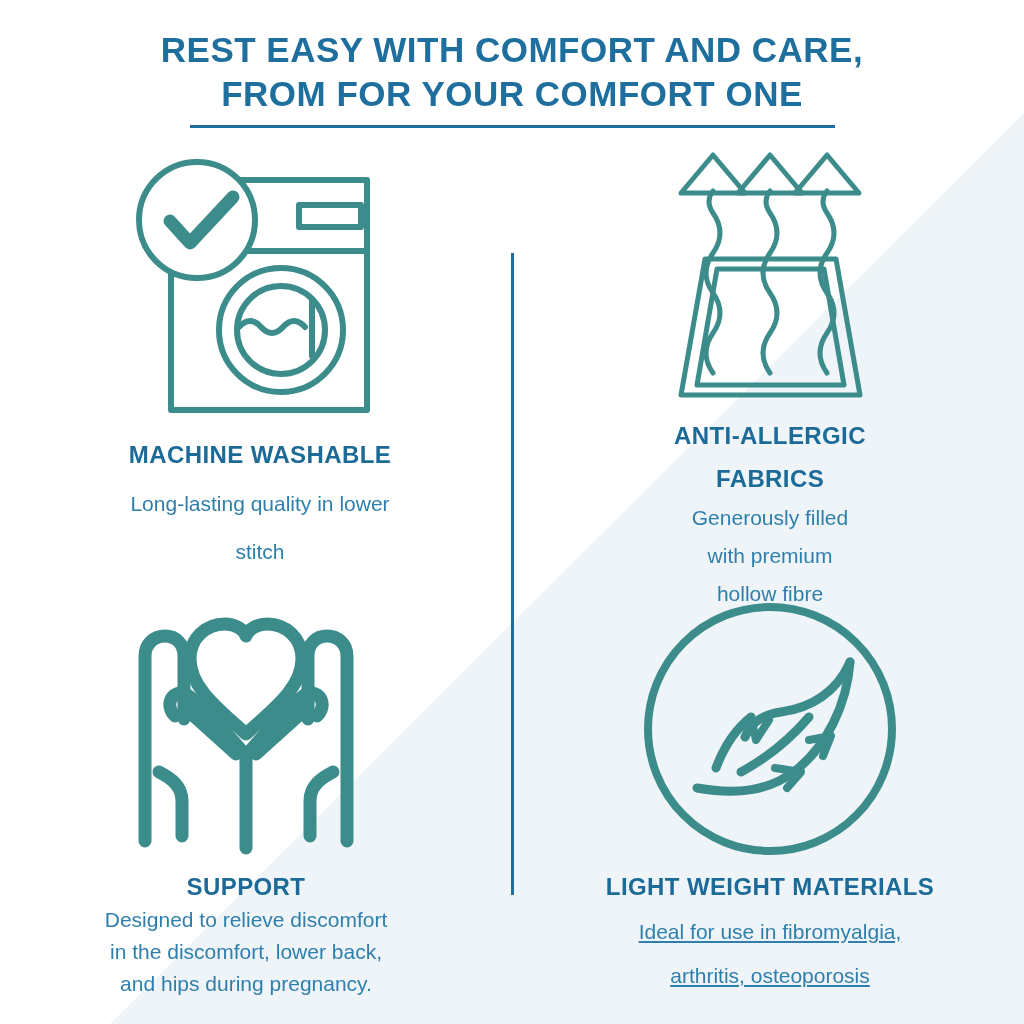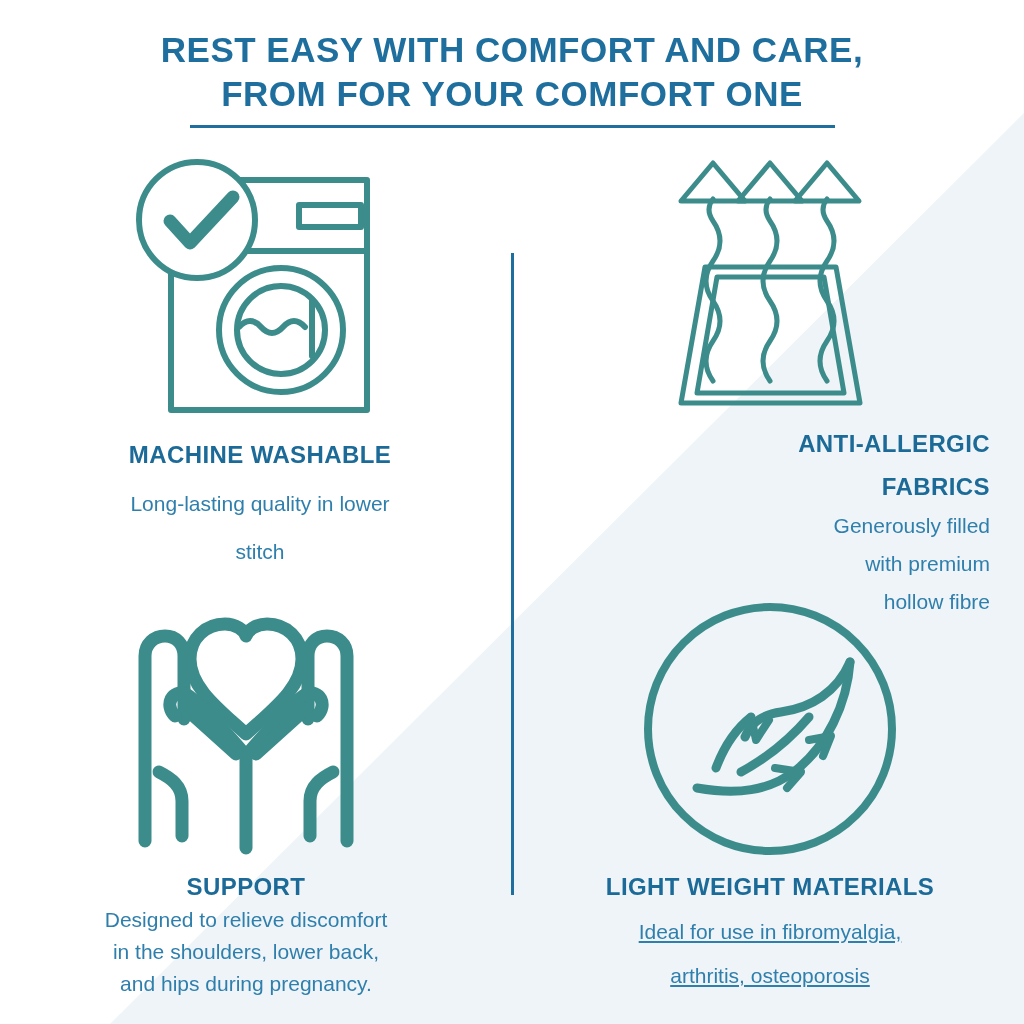--- a/index.html
+++ b/index.html
@@ -89,21 +89,21 @@
     margin: 0;
     font-weight: normal;
   }
 
   
   #cell-machine-washable { left: 40px;  top: 150px; width: 440px; }
   #cell-machine-washable .icon-wrap { height: 270px; }
   #cell-machine-washable .feat-title { margin-top: 20px; }
   #cell-machine-washable .feat-desc { margin-top: 22px; }
 
-  #cell-anti-allergic { left: 550px; top: 150px; width: 440px; text-align: right; }
+  #cell-anti-allergic { left: 550px; top: 142px; width: 440px; }
   #cell-anti-allergic .icon-wrap { height: 265px; }
   #cell-anti-allergic .feat-title { margin-top: 14px; }
   #cell-anti-allergic .feat-desc { margin-top: 12px; }
 
   #cell-support { left: 26px;  top: 590px; width: 440px; }
   #cell-support .icon-wrap { height: 268px; }
   #cell-support .feat-title { margin-top: 14px; }
   #cell-support .feat-desc { margin-top: 6px; }
 
   #cell-light-weight { left: 550px; top: 590px; width: 440px; }
@@ -202,21 +202,21 @@
 
           <path d="M193 120 C204 109 196 93 182 98 C174 101 134 145 122 160"></path>
 
           <path d="M182 113 L132 158"></path>
 
           <path d="M186 240 L186 205 C186 190 197 182 209 176"></path>
         </svg>
       </div>
       <p class="feat-title">SUPPORT</p>
       <p class="feat-desc">Designed to relieve discomfort</p>
-      <p class="feat-desc">in the shoulders, lower back,</p>
+      <p class="feat-desc">in the discomfort, lower back,</p>
       <p class="feat-desc">and hips during pregnancy.</p>
     </div>
 
     <div class="cell" id="cell-light-weight">
       <div class="icon-wrap">
         <svg width="258" height="258" viewBox="0 0 258 258" fill="none" stroke="#3d8c8c" stroke-width="8" stroke-linecap="round" stroke-linejoin="round">
 
           <circle cx="129" cy="129" r="122"></circle>
 
           <path d="M209 62 C196 92 170 108 140 112 C124 114 110 122 104 137" stroke-width="9"></path>

